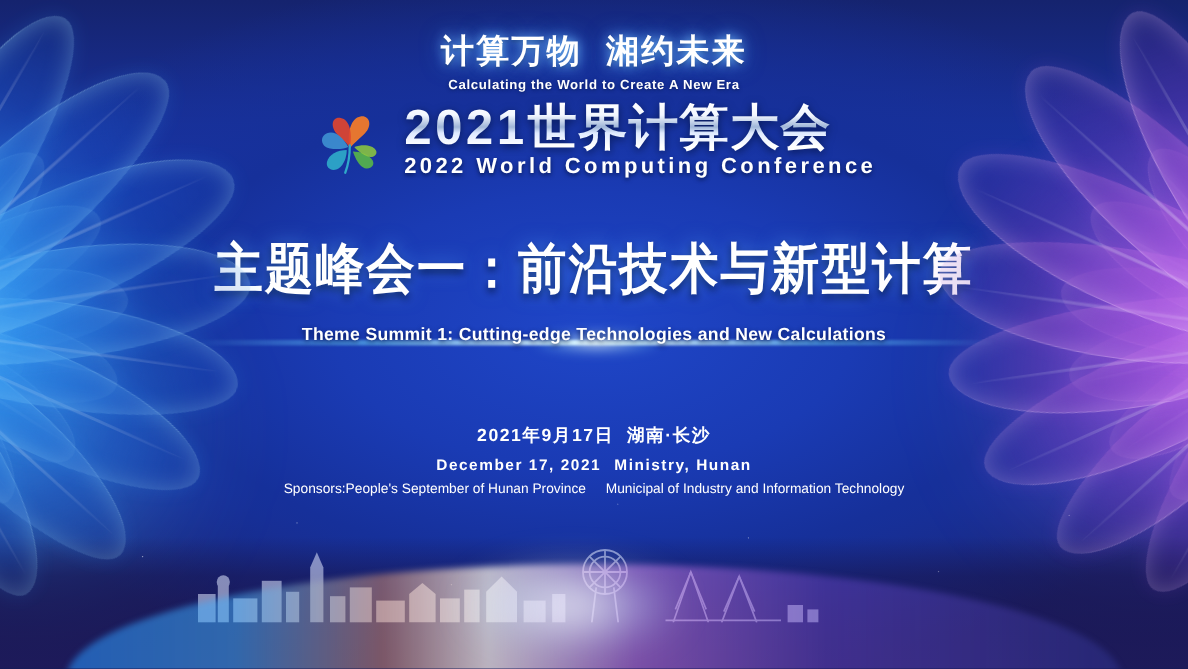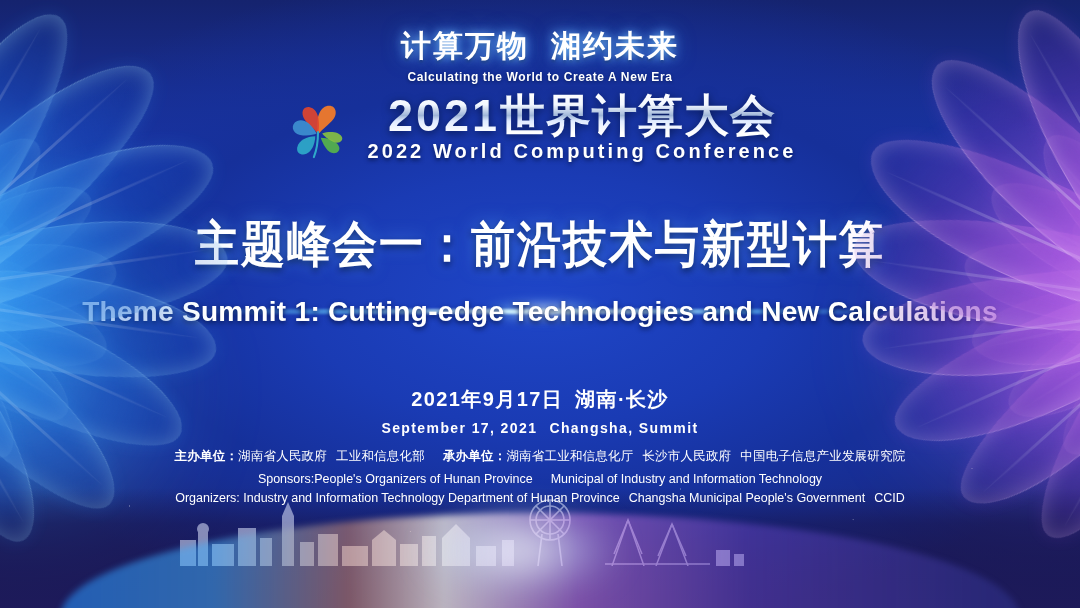--- a/index.html
+++ b/index.html
@@ -109,48 +109,48 @@
     margin-top:3px; font-size:12px; font-weight:bold; color:#ffffff;
     letter-spacing:.6px; text-shadow:0 1px 3px rgba(10,30,90,.9);
   }
 
   
   .titlerow {
     position:absolute; top:92px; left:0; right:0;
     display:flex; align-items:center; justify-content:center; gap:14px;
   }
   .logo { width:70px; height:72px; flex:0 0 auto; }
-  .titleblock { text-align:center; }
+  .titleblock { text-align:left; }
   .title-main {
     font-size:45px; font-weight:bold; letter-spacing:1px; line-height:1.02;
     background:linear-gradient(180deg,#ffffff 0%,#f2f7ff 26%,#9fb6d8 50%,#dfeaff 62%,#ffffff 88%);
     -webkit-background-clip:text; background-clip:text; color:transparent;
     filter:drop-shadow(0 2px 4px rgba(5,20,70,.85));
   }
   .title-main .yr { letter-spacing:3px; }
   .title-sub {
     font-size:20px; font-weight:bold; color:#ffffff; letter-spacing:3.1px;
     margin-top:2px; text-shadow:0 2px 4px rgba(5,20,70,.85);
   }
 
   
   .summit { position:absolute; top:215px; left:0; right:0; }
   .summit-cn {
     font-size:44px; font-weight:bold; color:#ffffff; letter-spacing:2px;
     text-shadow:0 0 16px rgba(90,170,255,.55), 0 3px 6px rgba(5,20,70,.9);
     transform:scaleY(1.12); transform-origin:center;
   }
   .summit-en {
-    margin-top:22px; font-size:28px; font-weight:bold; color:#ffffff;
+    margin-top:22px; font-size:16px; font-weight:bold; color:#ffffff;
     letter-spacing:.3px; text-shadow:0 2px 5px rgba(5,20,70,.9);
   }
 
   
   .footer { position:absolute; top:386px; left:0; right:0; }
-  .date-cn { font-size:20px; font-weight:bold; color:#ffffff; letter-spacing:1.4px; }
+  .date-cn { font-size:16px; font-weight:bold; color:#ffffff; letter-spacing:1.4px; }
   .date-en { margin-top:7px; font-size:14px; font-weight:bold; color:#ffffff; letter-spacing:1.4px; }
   .org-cn  { margin-top:12px; font-size:12.5px; color:#ffffff; letter-spacing:.2px; }
   .org-cn b { font-weight:bold; }
   .org-cn .sp { display:inline-block; width:9px; }
   .org-en1 { margin-top:7px; font-size:12.5px; color:#ffffff; }
   .org-en2 { margin-top:5px; font-size:12.5px; color:#ffffff; }
   .org-en1 .sp, .org-en2 .sp { display:inline-block; width:9px; }
 </style>
 </head>
 <body>
@@ -284,27 +284,21 @@
     <div class="summit">
       <div class="summit-cn">主题峰会一：前沿技术与新型计算</div>
       <div class="summit-en">Theme Summit 1: Cutting-edge Technologies and New Calculations</div>
     </div>
 
     <div class="footer">
       <div class="date-cn">
         <span>2021年9月17日</span><span class="sp" style="display:inline-block;width:12px"></span><span>湖南·长沙</span>
       </div>
       <div class="date-en">
-        <span>September 17, 2021</span><span class="sp" style="display:inline-block;width:12px"></span><span>Changsha, Summit</span>
-      </div>
-      <div class="org-cn">
-        <b>主办单位：</b><span>湖南省人民政府</span><span class="sp"></span><span>工业和信息化部</span><span class="sp"></span><span class="sp"></span><b>承办单位：</b><span>湖南省工业和信息化厅</span><span class="sp"></span><span>长沙市人民政府</span><span class="sp"></span><span>中国电子信息产业发展研究院</span>
+        <span>December 17, 2021</span><span class="sp" style="display:inline-block;width:12px"></span><span>Ministry, Hunan</span>
       </div>
       <div class="org-en1">
-        <span>Sponsors:People's Organizers of Hunan Province</span><span class="sp"></span><span class="sp"></span><span>Municipal of Industry and Information Technology</span>
-      </div>
-      <div class="org-en2">
-        <span>Organizers: Industry and Information Technology Department of Hunan Province</span><span class="sp"></span><span>Changsha Municipal People's Government</span><span class="sp"></span><span>CCID</span>
+        <span>Sponsors:People's September of Hunan Province</span><span class="sp"></span><span class="sp"></span><span>Municipal of Industry and Information Technology</span>
       </div>
     </div>
 
   </div>
 </div>
 
 </body></html>

